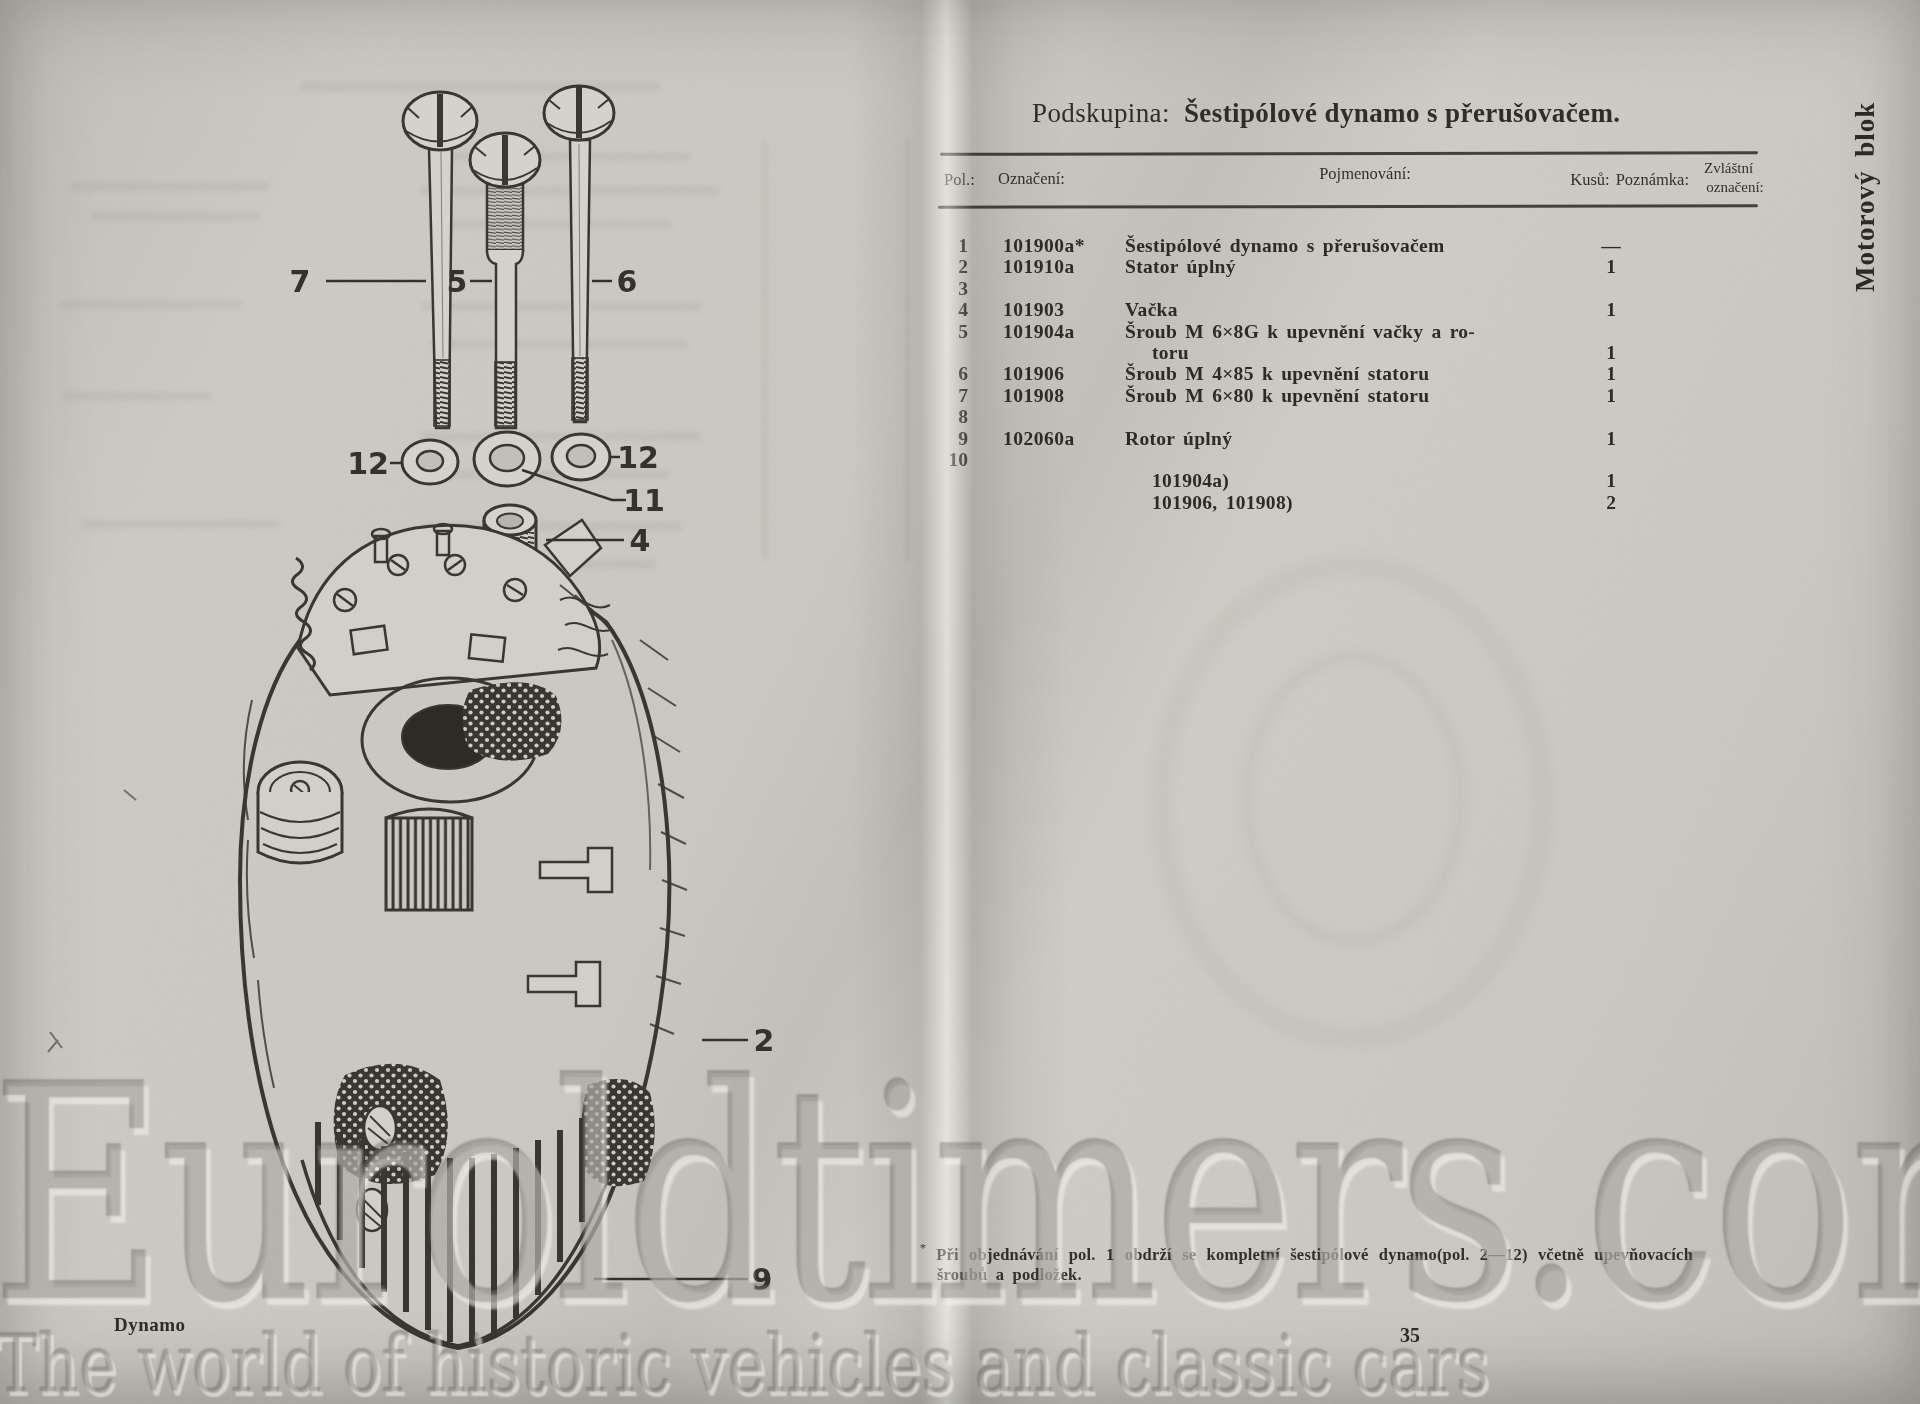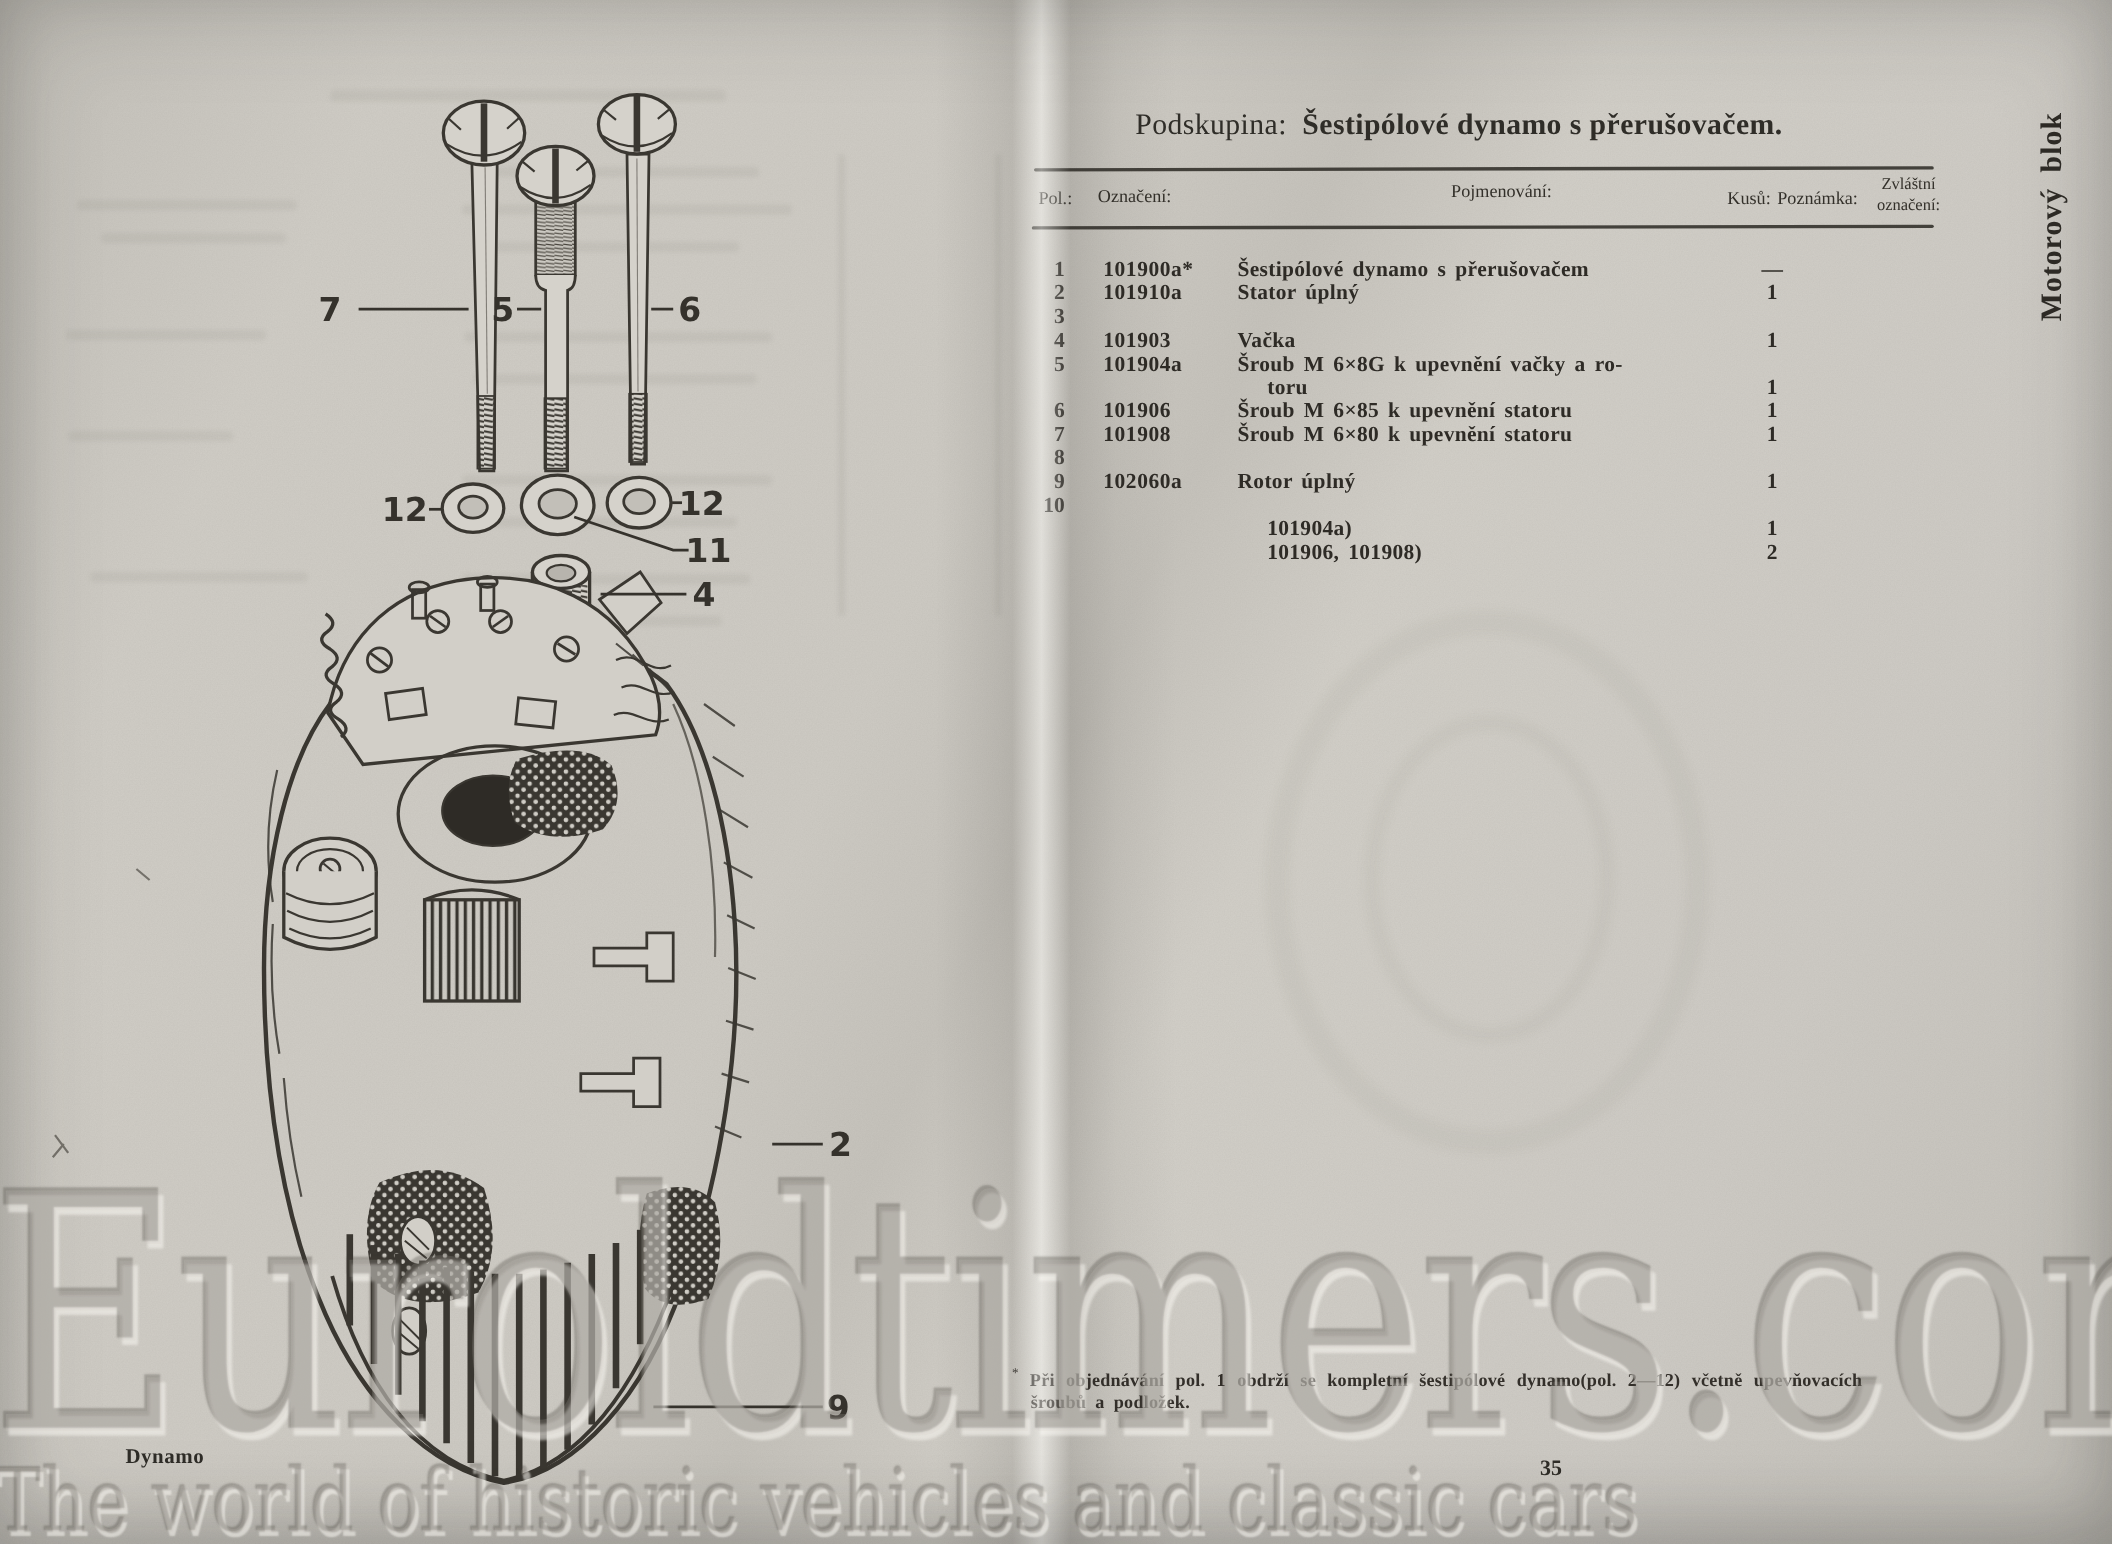--- a/index.html
+++ b/index.html
@@ -35,21 +35,21 @@
   .rule1{left:940px;top:152px;width:818px;transform:rotate(-0.12deg);}
   .rule2{left:938px;top:205px;width:820px;transform:rotate(-0.1deg);}
 
   .thead{position:absolute;left:940px;top:160px;width:820px;height:46px;font-size:16.5px;font-weight:400;color:#33302a;}
   .thead span{position:absolute;white-space:nowrap;}
   .h-pol{left:4px;top:10px;}
   .h-ozn{left:58px;top:9px;}
   .h-name{left:330px;top:4px;width:190px;text-align:center;}
   .h-kusu{left:612px;top:10px;width:76px;text-align:center;}
   .h-note{left:649px;top:10px;width:100px;text-align:right;}
-  .h-sp1{left:764px;top:0px;width:62px;text-align:center;font-size:15px;}
+  .h-sp1{left:764px;top:0px;width:62px;text-align:left;font-size:15px;}
   .h-sp2{left:764px;top:19px;width:62px;text-align:center;font-size:15px;}
 
   .tbody{position:absolute;left:940px;top:235px;width:820px;}
   .t-line{display:flex;align-items:baseline;height:21.4px;font-size:19.5px;font-weight:700;color:#2e2b26;}
   .c-pol{width:28px;text-align:right;flex:none;}
   .c-ozn{width:122px;margin-left:35px;flex:none;letter-spacing:.5px;}
   .c-name{width:438px;flex:none;box-sizing:border-box;letter-spacing:.3px;word-spacing:3px;}
   .t-line.indent .c-name{padding-left:27px;}
   .c-kusu{width:44px;margin-left:26px;text-align:center;flex:none;}
 
@@ -341,21 +341,21 @@
     </div>
     <div class="t-line indent">
       <span class="c-pol"></span>
       <span class="c-ozn"></span>
       <span class="c-name">toru</span>
       <span class="c-kusu">1</span>
     </div>
     <div class="t-line">
       <span class="c-pol">6</span>
       <span class="c-ozn">101906</span>
-      <span class="c-name">Šroub M 6×85 k upevnění statoru</span>
+      <span class="c-name">Šroub M 4×85 k upevnění statoru</span>
       <span class="c-kusu">1</span>
     </div>
     <div class="t-line">
       <span class="c-pol">7</span>
       <span class="c-ozn">101908</span>
       <span class="c-name">Šroub M 6×80 k upevnění statoru</span>
       <span class="c-kusu">1</span>
     </div>
     <div class="t-line">
       <span class="c-pol">8</span>

